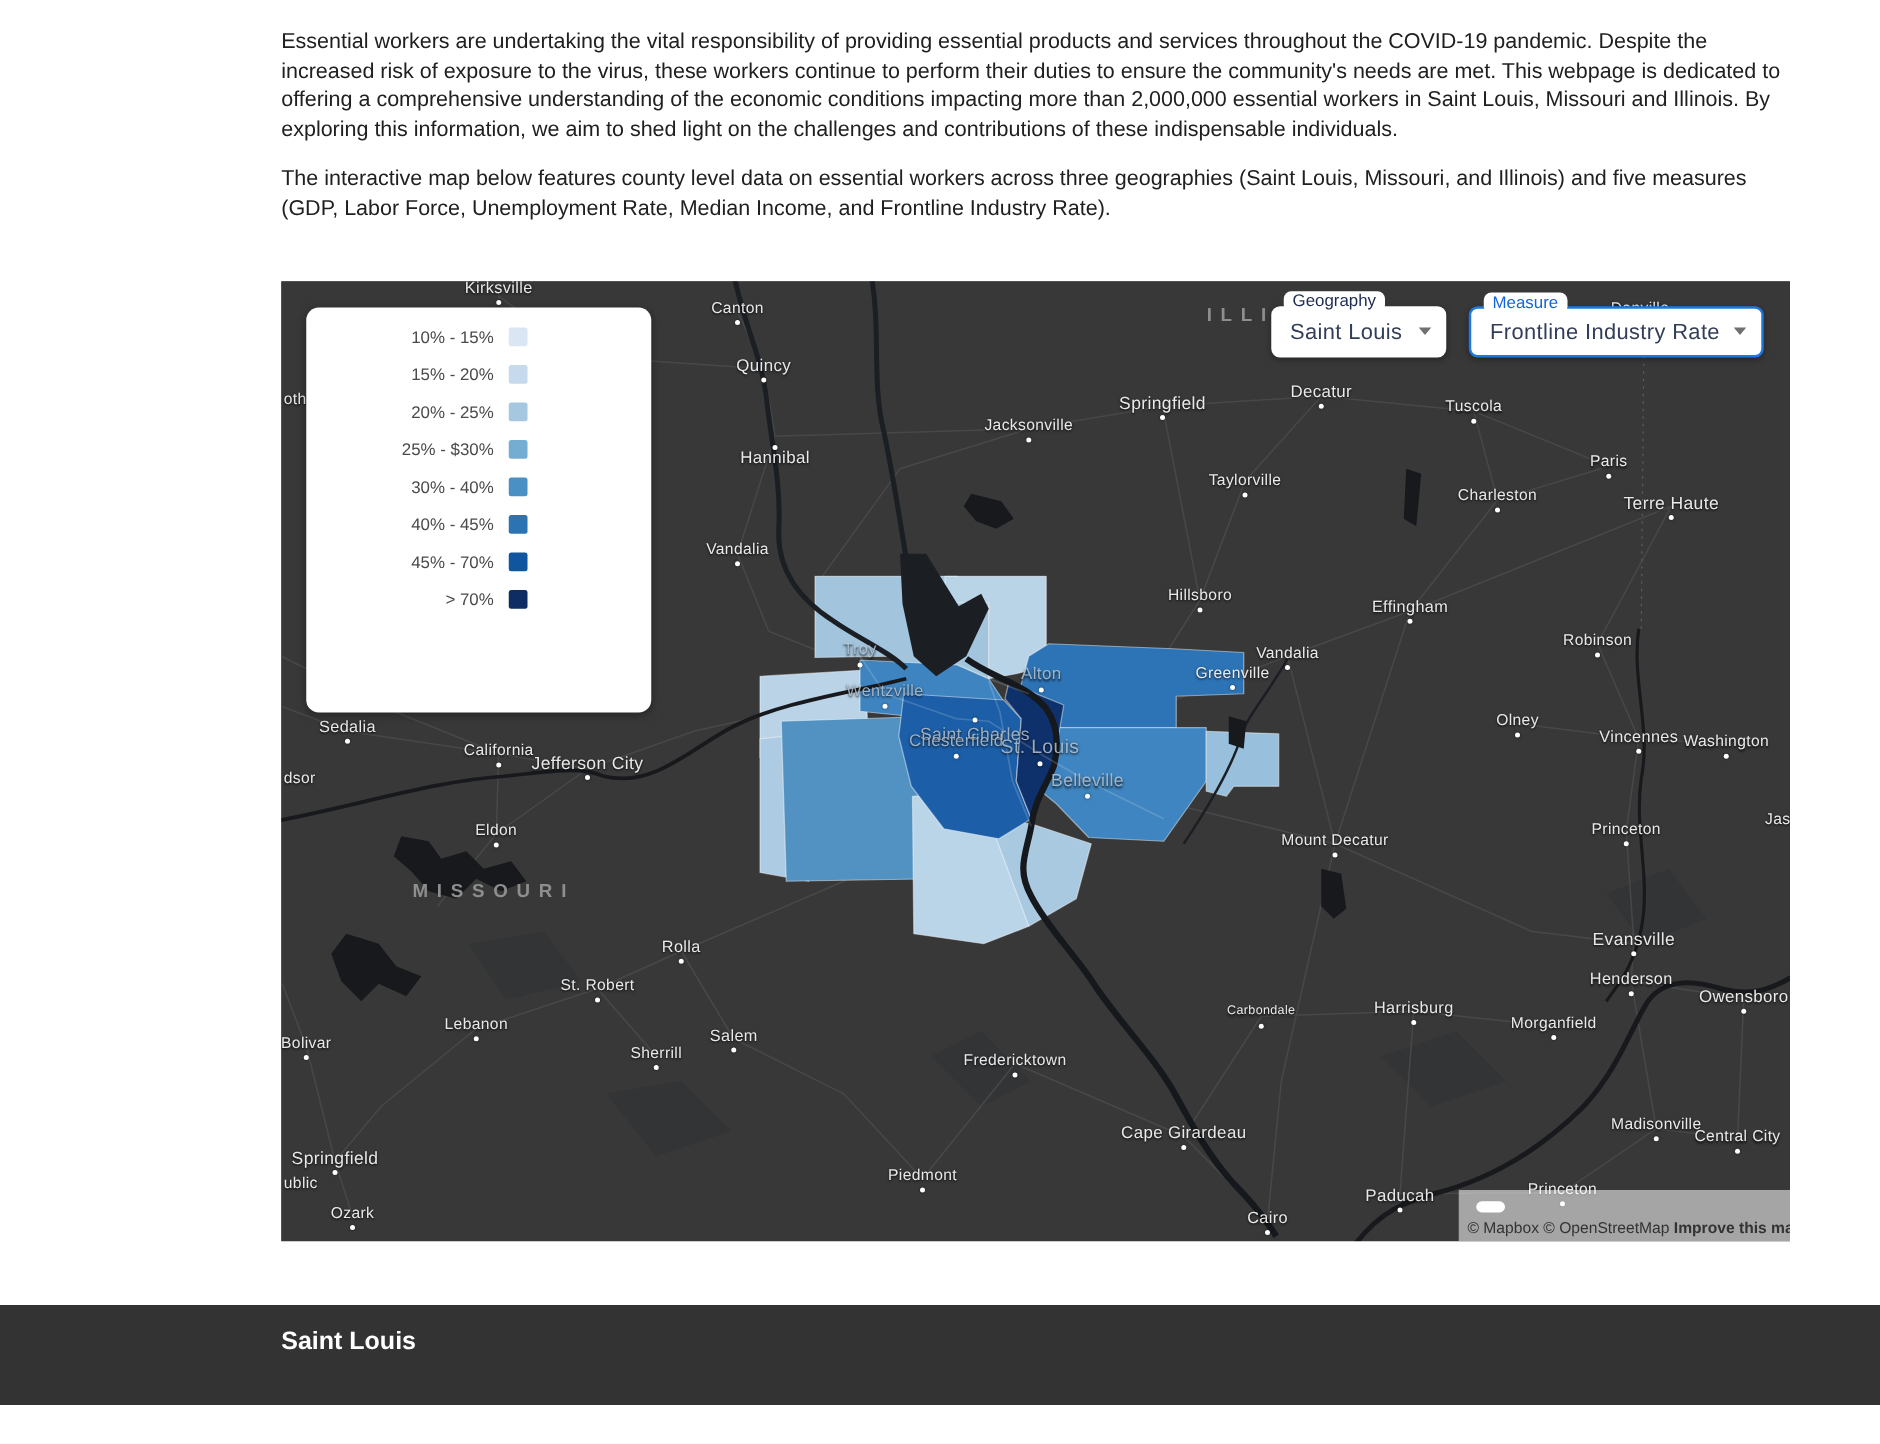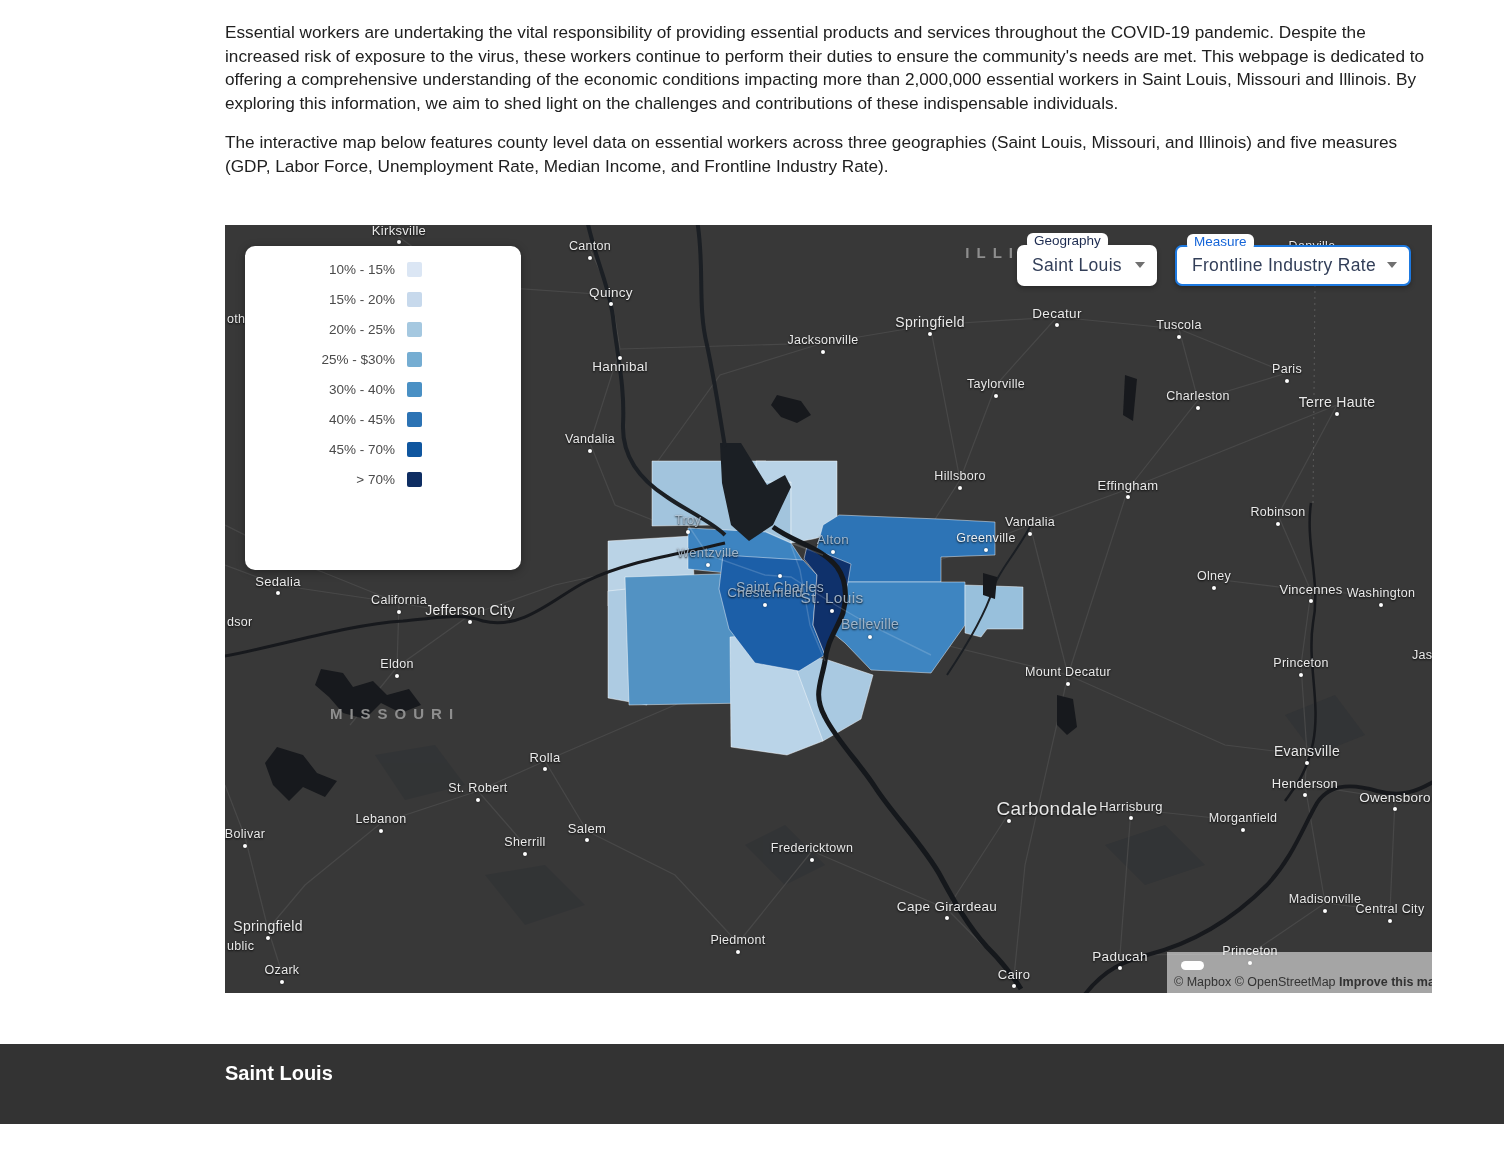--- a/index.html
+++ b/index.html
@@ -244,21 +244,21 @@
           <div class="mdot" style="left: 300px; top: 629px;"></div>
           <div class="mlabel town" style="left: 20px; top: 609px; font-size: 12.5px;">Bolivar</div>
           <div class="mdot" style="left: 20px; top: 621px;"></div>
           <div class="mlabel town" style="left: 43px; top: 701px; font-size: 14px;">Springfield</div>
           <div class="mdot" style="left: 43px; top: 713px;"></div>
           <div class="mlabel town start" style="left: 2px; top: 721px; font-size: 12.5px;">ublic</div>
           <div class="mlabel town" style="left: 57px; top: 745px; font-size: 12.5px;">Ozark</div>
           <div class="mdot" style="left: 57px; top: 757px;"></div>
           <div class="mlabel town" style="left: 587px; top: 623px; font-size: 12.5px;">Fredericktown</div>
           <div class="mdot" style="left: 587px; top: 635px;"></div>
-          <div class="mlabel town" style="left: 784px; top: 584px; font-size: 19px; margin-left: 38px;">Carbondale</div>
+          <div class="mlabel town" style="left: 784px; top: 584px; font-size: 10px;">Carbondale</div>
           <div class="mdot" style="left: 784px; top: 596px;"></div>
           <div class="mlabel town" style="left: 906px; top: 581px; font-size: 13px;">Harrisburg</div>
           <div class="mdot" style="left: 906px; top: 593px;"></div>
           <div class="mlabel town" style="left: 1018px; top: 593px; font-size: 12.5px;">Morganfield</div>
           <div class="mdot" style="left: 1018px; top: 605px;"></div>
           <div class="mlabel town" style="left: 1100px; top: 674px; font-size: 12.5px;">Madisonville</div>
           <div class="mdot" style="left: 1100px; top: 686px;"></div>
           <div class="mlabel town" style="left: 1165px; top: 684px; font-size: 12.5px;">Central City</div>
           <div class="mdot" style="left: 1165px; top: 696px;"></div>
           <div class="mlabel town" style="left: 513px; top: 715px; font-size: 12.5px;">Piedmont</div>

